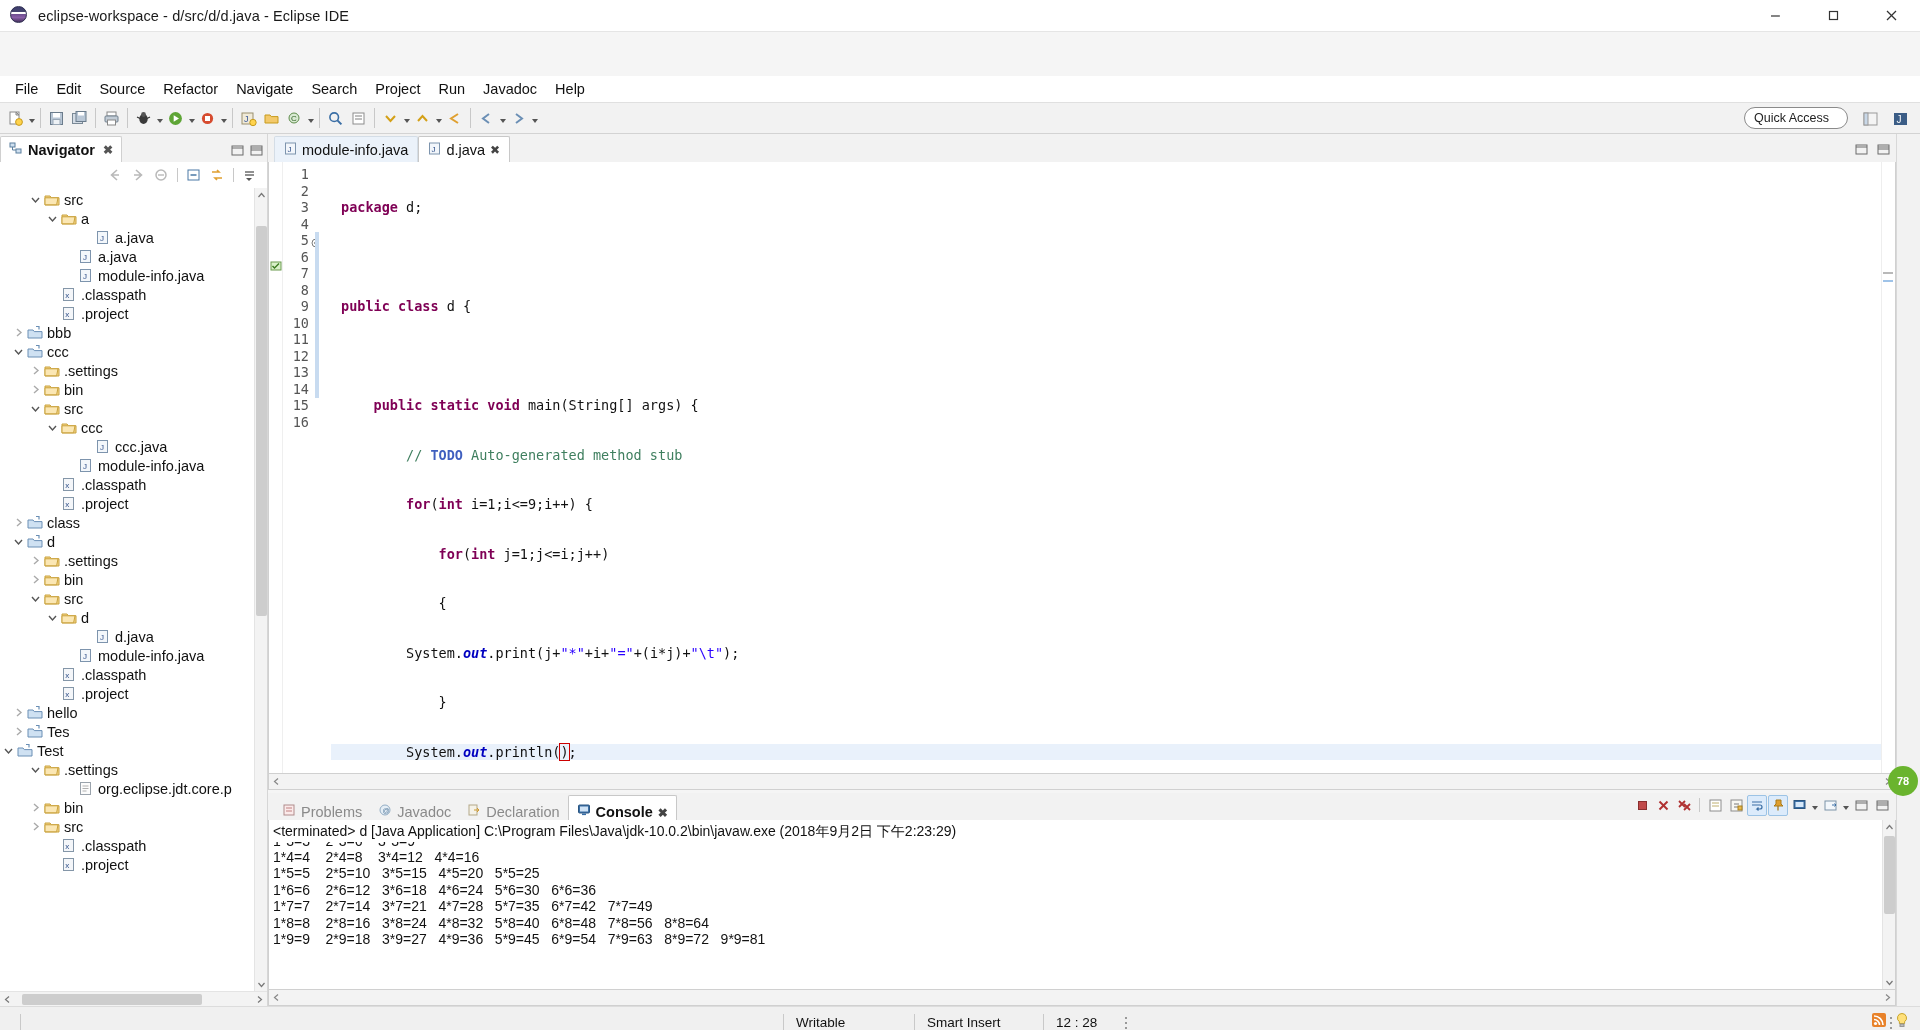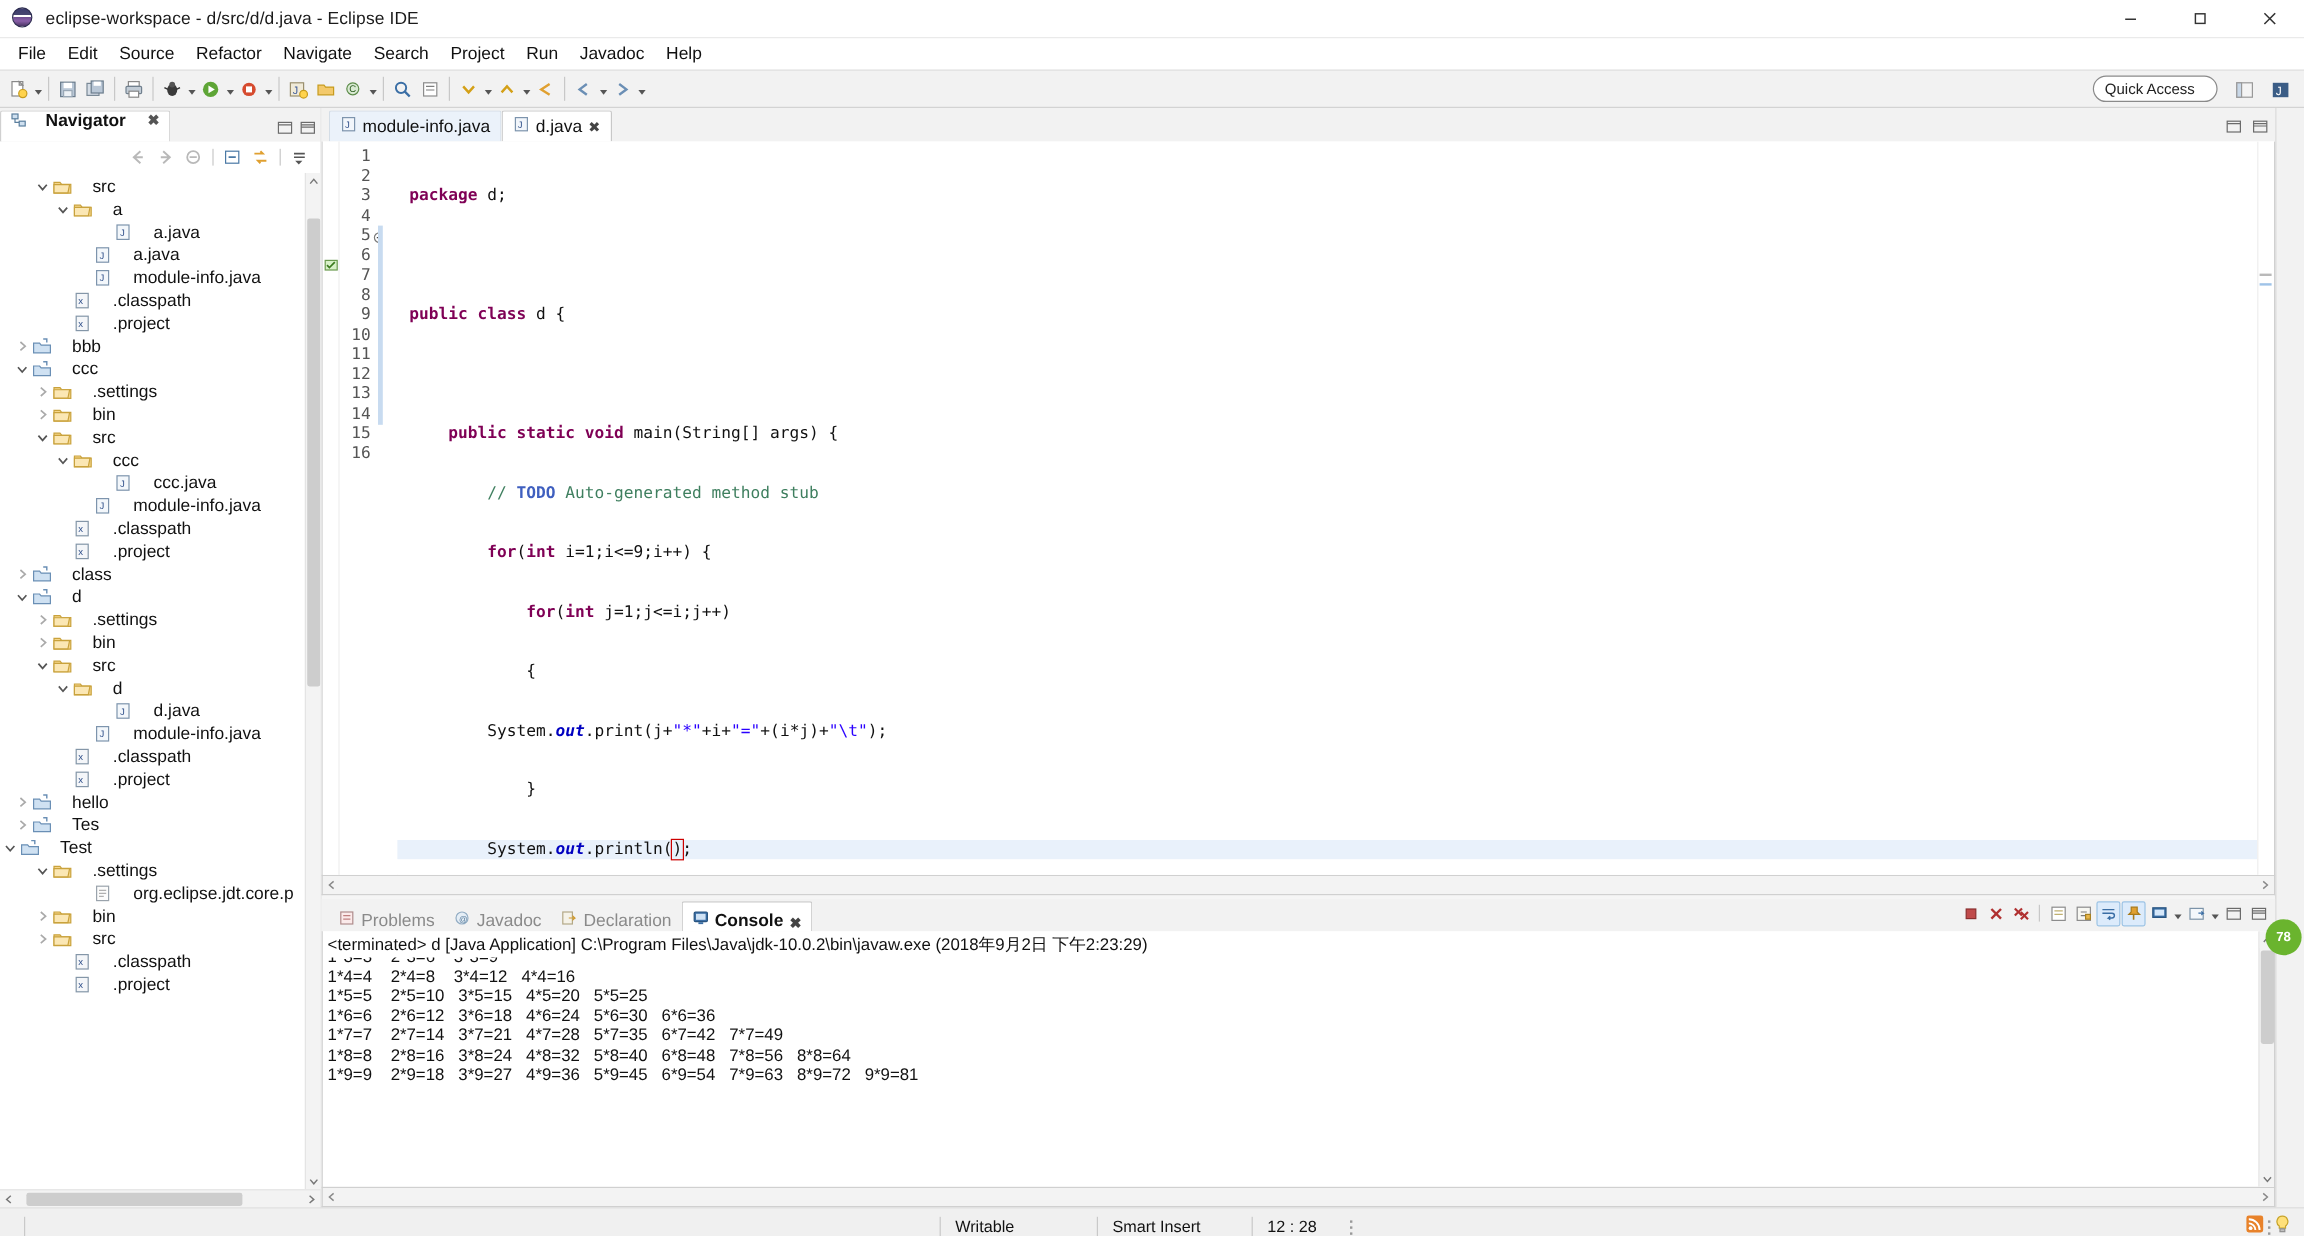--- a/index.html
+++ b/index.html
@@ -27,21 +27,21 @@
   .tb-spacer { flex: 1; }
   .win-btn {
     width: 58px; height: 32px; display: flex; align-items: center; justify-content: center;
     color: #333; font-size: 15px;
   }
   .win-btn svg { display: block; }
 
   
   .menubar {
     height: 26px; background: #ffffff; display: flex; align-items: center;
-    padding-left: 6px; flex: none;
+    padding-left: 6px; flex: none; margin-top: 44px;
   }
   .menu-item {
     padding: 3px 9px; font-size: 14.5px; color: #111; cursor: default;
   }
 
   
   .toolbar {
     height: 32px; background: #f2f2f2; border-top: 1px solid #e0e0e0;
     border-bottom: 1px solid #d3d3d3; display: flex; align-items: center;
     padding: 0 4px; flex: none; position: relative;
@@ -58,38 +58,38 @@
   .qa-right { position: absolute; right: 6px; top: 4px; display: flex; gap: 4px; }
   .qa-btn { width: 26px; height: 24px; display: flex; align-items: center; justify-content: center; }
 
   
   .body { flex: 1; display: flex; min-height: 0; background: #f5f5f5; }
 
   
   .nav-panel { width: 268px; display: flex; flex-direction: column; background: #fff; border-right: 1px solid #d6d6d6; min-height: 0; }
   .nav-tabbar { height: 28px; display: flex; align-items: flex-end; background: #f2f2f2; position: relative; }
   .nav-tab {
-    height: 26px; display: flex; align-items: flex-start; gap: 15px; padding: 0 8px 0 8px;
+    height: 26px; display: flex; align-items: center; gap: 5px; padding: 0 8px 0 8px;
     background: #fff; border-top: 1px solid #d0d0d0; border-left: 1px solid #d0d0d0; border-right: 1px solid #d0d0d0;
     font-size: 14.5px; color: #111; font-weight: 600; border-radius: 2px 2px 0 0;
   }
   .nav-tab .closex { color: #555; font-size: 12px; margin-left: 3px; }
   .nav-tab-btns { position: absolute; right: 4px; bottom: 5px; display: flex; gap: 5px; }
   .mini-btn { width: 14px; height: 14px; display: flex; align-items: center; justify-content: center; }
 
   .nav-toolbar { height: 26px; display: flex; align-items: center; justify-content: flex-end; gap: 1px; padding-right: 6px; background: #fff; }
   .ntool { width: 22px; height: 22px; display: flex; align-items: center; justify-content: center; }
 
   .tree-wrap { flex: 1; position: relative; overflow: hidden; background: #fff; }
   .tree { padding: 2px 0 0 0; font-size: 14.5px; color: #111; }
   .trow { height: 19px; display: flex; align-items: center; white-space: nowrap; }
   .tarrow { width: 16px; display: flex; align-items: center; justify-content: center; flex: none; }
   .tarrow svg { display: block; }
   .ticon { width: 18px; display: flex; align-items: center; justify-content: center; flex: none; }
-  .tlabel { padding-left: 3px; margin-left: 13px; }
+  .tlabel { padding-left: 3px; }
 
   .vscroll-track { position: absolute; right: 0; top: 0; width: 13px; height: 100%; background: #f3f3f3; border-left: 1px solid #e4e4e4; }
   .vscroll-thumb { position: absolute; left: 1px; width: 11px; background: #cdcdcd; border-radius: 2px; }
   .vscroll-arrow { position: absolute; left: 0; width: 13px; height: 14px; display: flex; align-items: center; justify-content: center; background: #f3f3f3; }
 
   .nav-hscroll { height: 15px; background: #f3f3f3; border-top: 1px solid #e4e4e4; display: flex; align-items: center; position: relative; flex: none; }
   .hs-thumb { position: absolute; left: 22px; height: 11px; background: #cdcdcd; border-radius: 2px; }
   .hs-arrow { width: 15px; height: 15px; display: flex; align-items: center; justify-content: center; }
   .hs-arrow.right { position: absolute; right: 0; }
 

